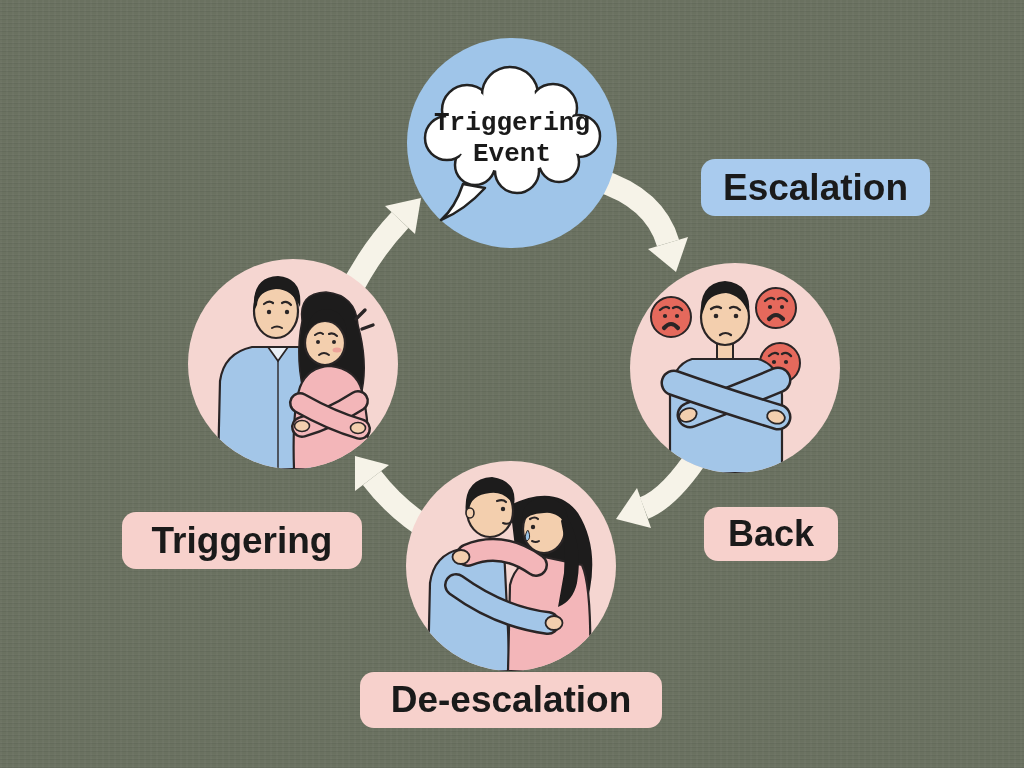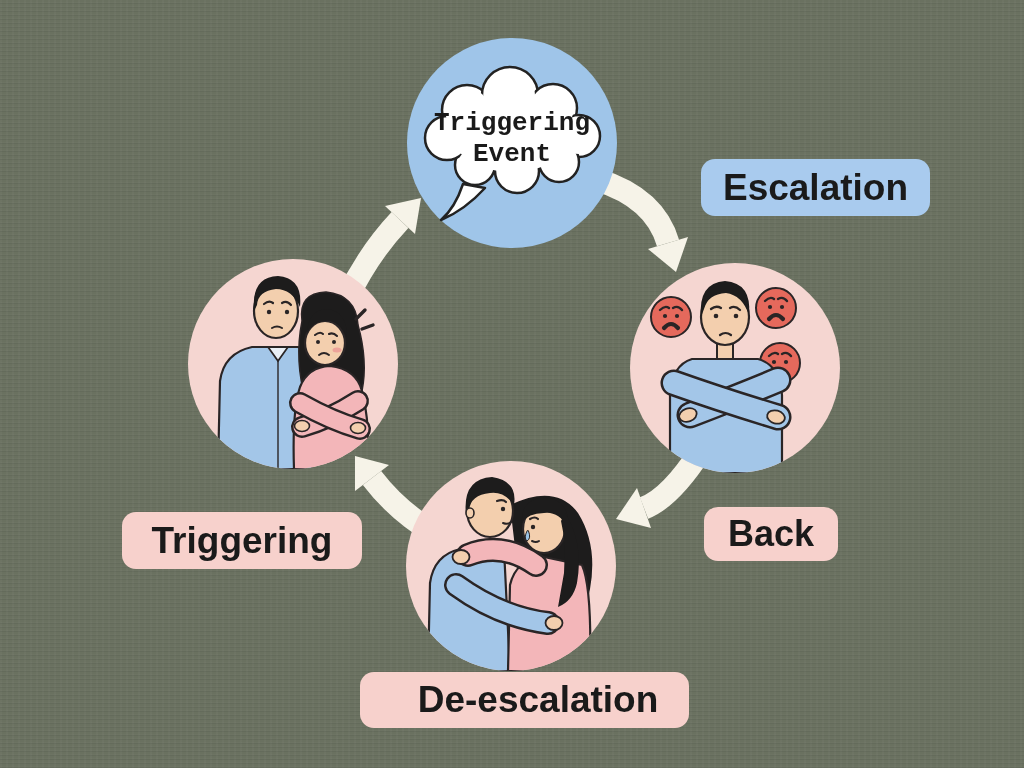--- a/index.html
+++ b/index.html
@@ -35,21 +35,21 @@
     position:absolute;z-index:4;
     width:174px;left:425px;top:108px;
     text-align:center;
     font-size:26px;line-height:1.2;font-weight:700;
     color:var(--text,#1a1a1a);
     font-family:Liberation Mono, monospace;
   }
   #label-back{left:113px;top:80px;width:246px;height:150px;border-radius:20px;font-size:40px;line-height:1.2;}
   #label-escalation{left:677px;top:159px;width:229px;height:57px;border-radius:14px;font-size:37px;}
   #label-peak{left:704px;top:507px;width:134px;height:54px;border-radius:14px;font-size:36px;}
-  #label-deescalation{left:360px;top:672px;width:302px;height:56px;border-radius:14px;font-size:37px;padding-left:27px;}
+  #label-deescalation{left:360px;top:672px;width:302px;height:56px;border-radius:14px;font-size:37px;}
   #label-resolution{left:122px;top:512px;width:240px;height:57px;border-radius:14px;font-size:37px;}
   #node-trigger{left:407px;top:38px;}
   #node-escalation{left:630px;top:263px;}
   #node-deescalation{left:406px;top:461px;}
   #node-resolution{left:188px;top:259px;}
 </style>
 </head>
 <body>
 
 <div class="canvas">

